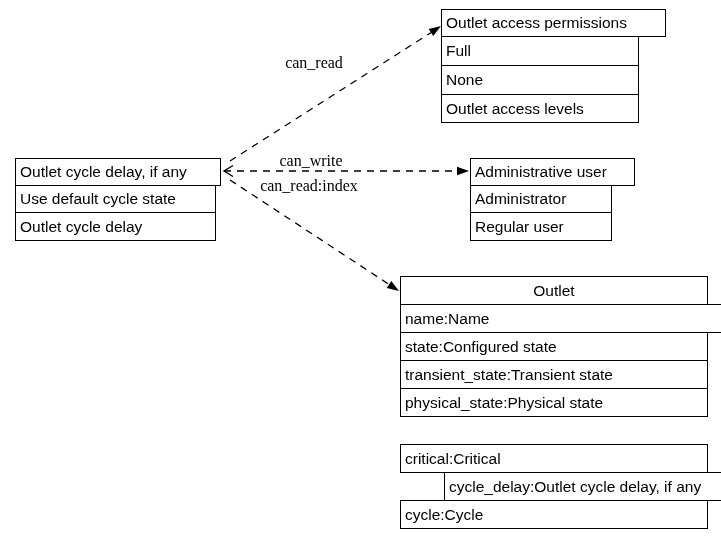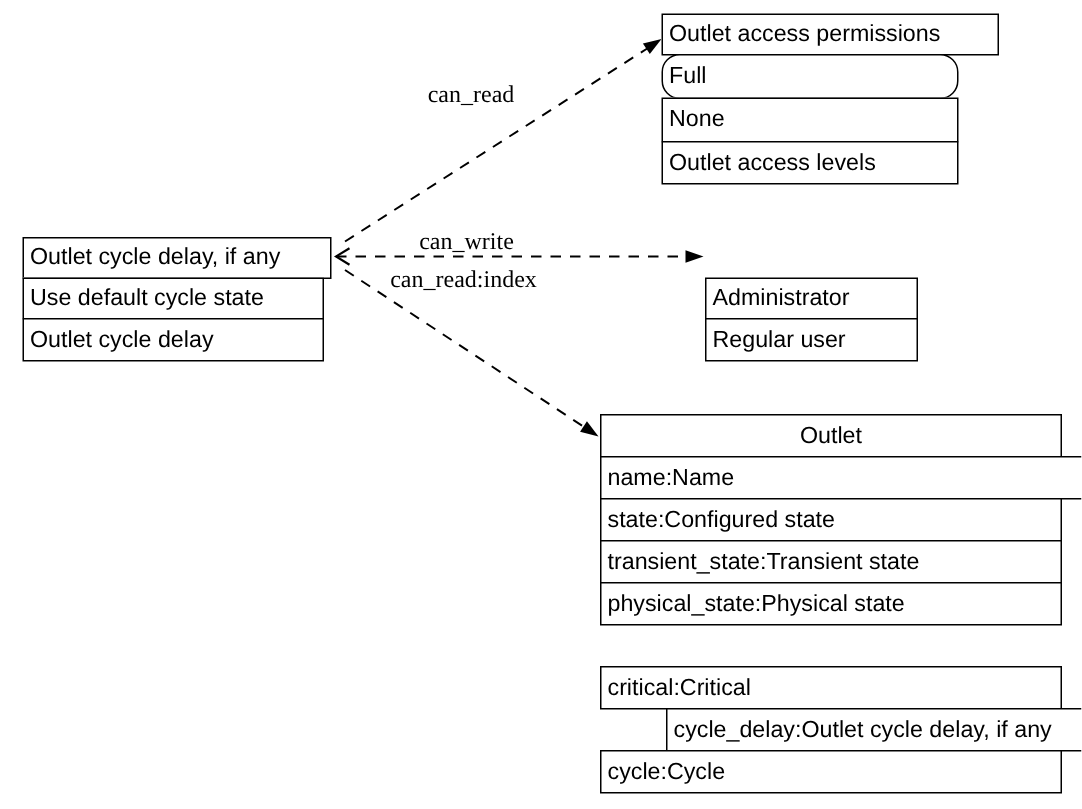--- a/index.html
+++ b/index.html
@@ -59,24 +59,25 @@
       <path class="edge-line" d="M230,180 L389.5,284.7"></path>
       <polygon class="arrow-filled" points="399,291 386.7,287.9 391.3,280.9"></polygon>
     </g>
   </svg>
 
   <div class="cell" style="left:15px;top:158px;width:206px;height:28px;">Outlet cycle delay, if any</div>
   <div class="cell" style="left:15px;top:185px;width:201px;height:28px;">Use default cycle state</div>
   <div class="cell" style="left:15px;top:212px;width:201px;height:29px;">Outlet cycle delay</div>
 
   <div class="cell" style="left:441px;top:9px;width:225px;height:28px;">Outlet access permissions</div>
-  <div class="cell" style="left:441px;top:36px;width:198px;height:30px;border-radius:12px;">Full</div>
+  <div class="cell" style="left:441px;top:36px;width:198px;height:30px;">Full</div>
   <div class="cell" style="left:441px;top:65px;width:198px;height:30px;">None</div>
   <div class="cell" style="left:441px;top:94px;width:198px;height:29px;">Outlet access levels</div>
 
+  <div class="cell" style="left:470px;top:158px;width:165px;height:28px;">Administrative user</div>
   <div class="cell" style="left:470px;top:185px;width:142px;height:28px;">Administrator</div>
   <div class="cell" style="left:470px;top:212px;width:142px;height:29px;">Regular user</div>
 
   <div class="cell center" style="left:400px;top:276px;width:308px;height:29px;">Outlet</div>
   <div class="cell" style="left:400px;top:304px;width:332px;height:29px;">name:Name</div>
   <div class="cell" style="left:400px;top:332px;width:308px;height:29px;">state:Configured state</div>
   <div class="cell" style="left:400px;top:360px;width:308px;height:29px;">transient_state:Transient state</div>
   <div class="cell" style="left:400px;top:388px;width:308px;height:29px;">physical_state:Physical state</div>
   <div class="cell" style="left:400px;top:444px;width:308px;height:29px;">critical:Critical</div>
   <div class="cell" style="left:400px;top:472px;width:308px;height:29px;margin-left:44px;">cycle_delay:Outlet cycle delay, if any</div>

